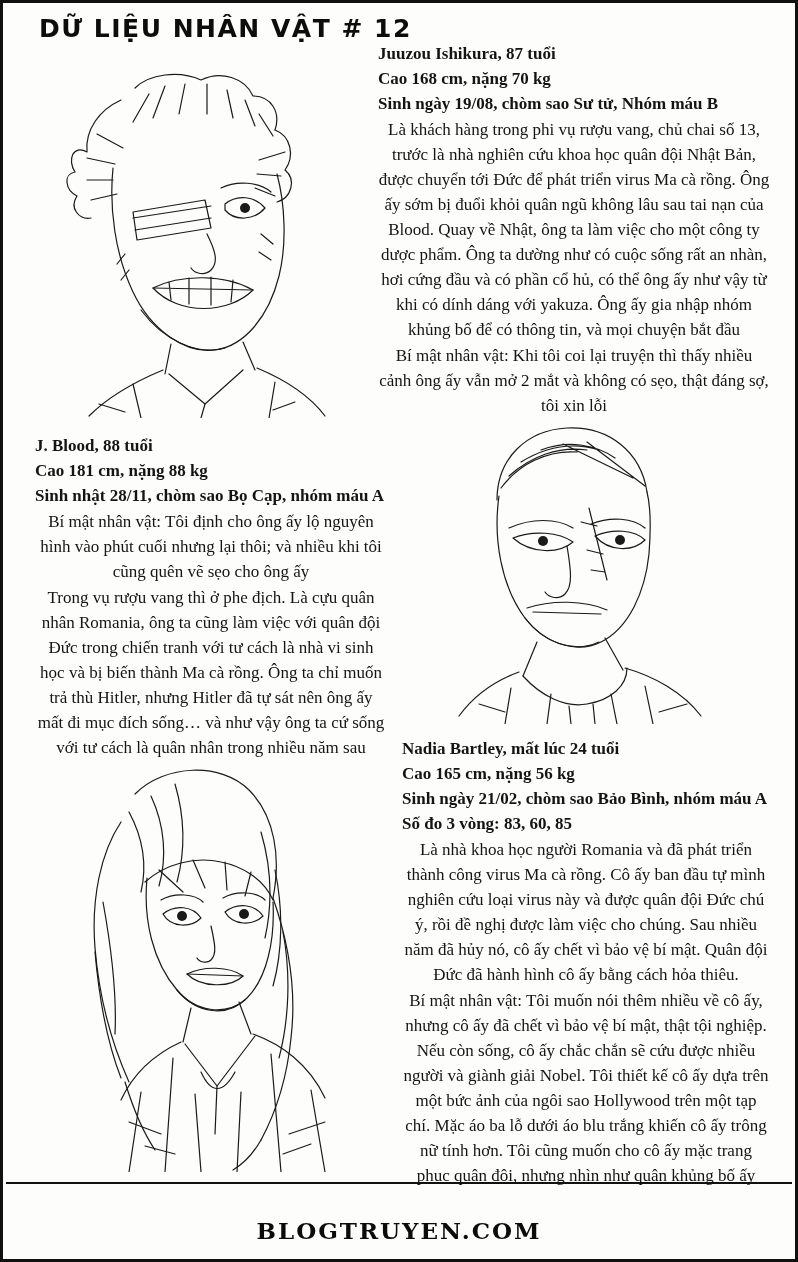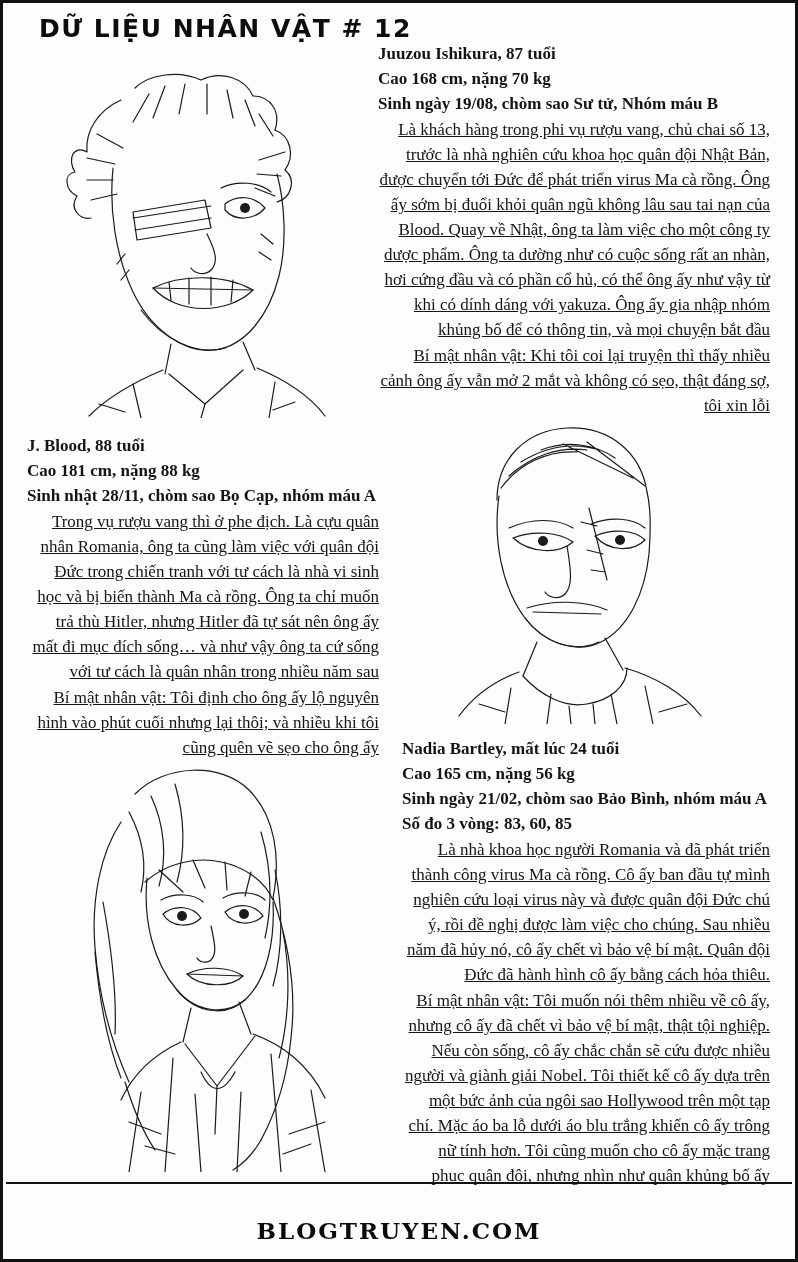--- a/index.html
+++ b/index.html
@@ -59,30 +59,29 @@
     font-size: 17px;
     line-height: 1.47;
     color: #141414;
   }
   .block .hdr {
     font-weight: bold;
     display: block;
   }
   .block p {
     margin: 0;
-    text-align: right;
-    text-decoration: underline;
+    text-align: center;
   }
   .block .body {
     display: block;
     margin-top: 1px;
   }
 
   #block-juuzou { left: 375px; top: 42px;  width: 392px; }
-  #block-blood  { left: 24px;  top: 434px; width: 352px; }
+  #block-blood  { left: 32px;  top: 434px; width: 352px; }
   #block-nadia  { left: 399px; top: 737px; width: 368px; }
 
   
   .art {
     position: absolute;
     overflow: hidden;
   }
   #art-juuzou { left: 26px;  top: 48px;  width: 336px; height: 370px; }
   #art-blood  { left: 398px; top: 404px; width: 366px; height: 320px; }
   #art-nadia  { left: 22px;  top: 742px; width: 362px; height: 430px; }
@@ -163,22 +162,22 @@
     <span class="hdr">Cao 168 cm, nặng 70 kg</span>
     <span class="hdr">Sinh ngày 19/08, chòm sao Sư tử, Nhóm máu B</span>
     <p class="body">Là khách hàng trong phi vụ rượu vang, chủ chai số 13, trước là nhà nghiên cứu khoa học quân đội Nhật Bản, được chuyển tới Đức để phát triển virus Ma cà rồng. Ông ấy sớm bị đuổi khỏi quân ngũ không lâu sau tai nạn của Blood. Quay về Nhật, ông ta làm việc cho một công ty dược phẩm. Ông ta dường như có cuộc sống rất an nhàn, hơi cứng đầu và có phần cổ hủ, có thể ông ấy như vậy từ khi có dính dáng với yakuza. Ông ấy gia nhập nhóm khủng bố để có thông tin, và mọi chuyện bắt đầu</p>
     <p class="body">Bí mật nhân vật: Khi tôi coi lại truyện thì thấy nhiều cảnh ông ấy vẫn mở 2 mắt và không có sẹo, thật đáng sợ, tôi xin lỗi</p>
   </div>
 
   <div class="block" id="block-blood">
     <span class="hdr">J. Blood, 88 tuổi</span>
     <span class="hdr">Cao 181 cm, nặng 88 kg</span>
     <span class="hdr">Sinh nhật 28/11, chòm sao Bọ Cạp, nhóm máu A</span>
+    <p class="body">Bí mật nhân vật: Tôi định cho ông ấy lộ nguyên hình vào phút cuối nhưng lại thôi; và nhiều khi tôi cũng quên vẽ sẹo cho ông ấy</p>
     <p class="body">Trong vụ rượu vang thì ở phe địch. Là cựu quân nhân Romania, ông ta cũng làm việc với quân đội Đức trong chiến tranh với tư cách là nhà vi sinh học và bị biến thành Ma cà rồng. Ông ta chỉ muốn trả thù Hitler, nhưng Hitler đã tự sát nên ông ấy mất đi mục đích sống… và như vậy ông ta cứ sống với tư cách là quân nhân trong nhiều năm sau</p>
-    <p class="body">Bí mật nhân vật: Tôi định cho ông ấy lộ nguyên hình vào phút cuối nhưng lại thôi; và nhiều khi tôi cũng quên vẽ sẹo cho ông ấy</p>
   </div>
 
   <div class="art" id="art-blood">
     <svg viewBox="0 0 366 320" xmlns="http://www.w3.org/2000/svg" fill="none" stroke="#1a1a1a" stroke-width="1.2" stroke-linecap="round" stroke-linejoin="round">
 
       <path d="M96 96 C96 54 126 26 166 24 C208 22 240 48 246 88"></path>
       <path d="M100 84 C118 60 146 46 176 48 M108 72 C130 52 158 42 186 46 M120 58 C146 42 172 38 198 46 M140 46 C166 36 194 40 214 54 M162 40 L232 74 M186 38 L244 82"></path>
 
       <path d="M98 92 C92 134 100 182 124 214 C144 240 176 250 200 238 C228 224 244 188 248 150 C250 124 250 104 246 88"></path>
 

